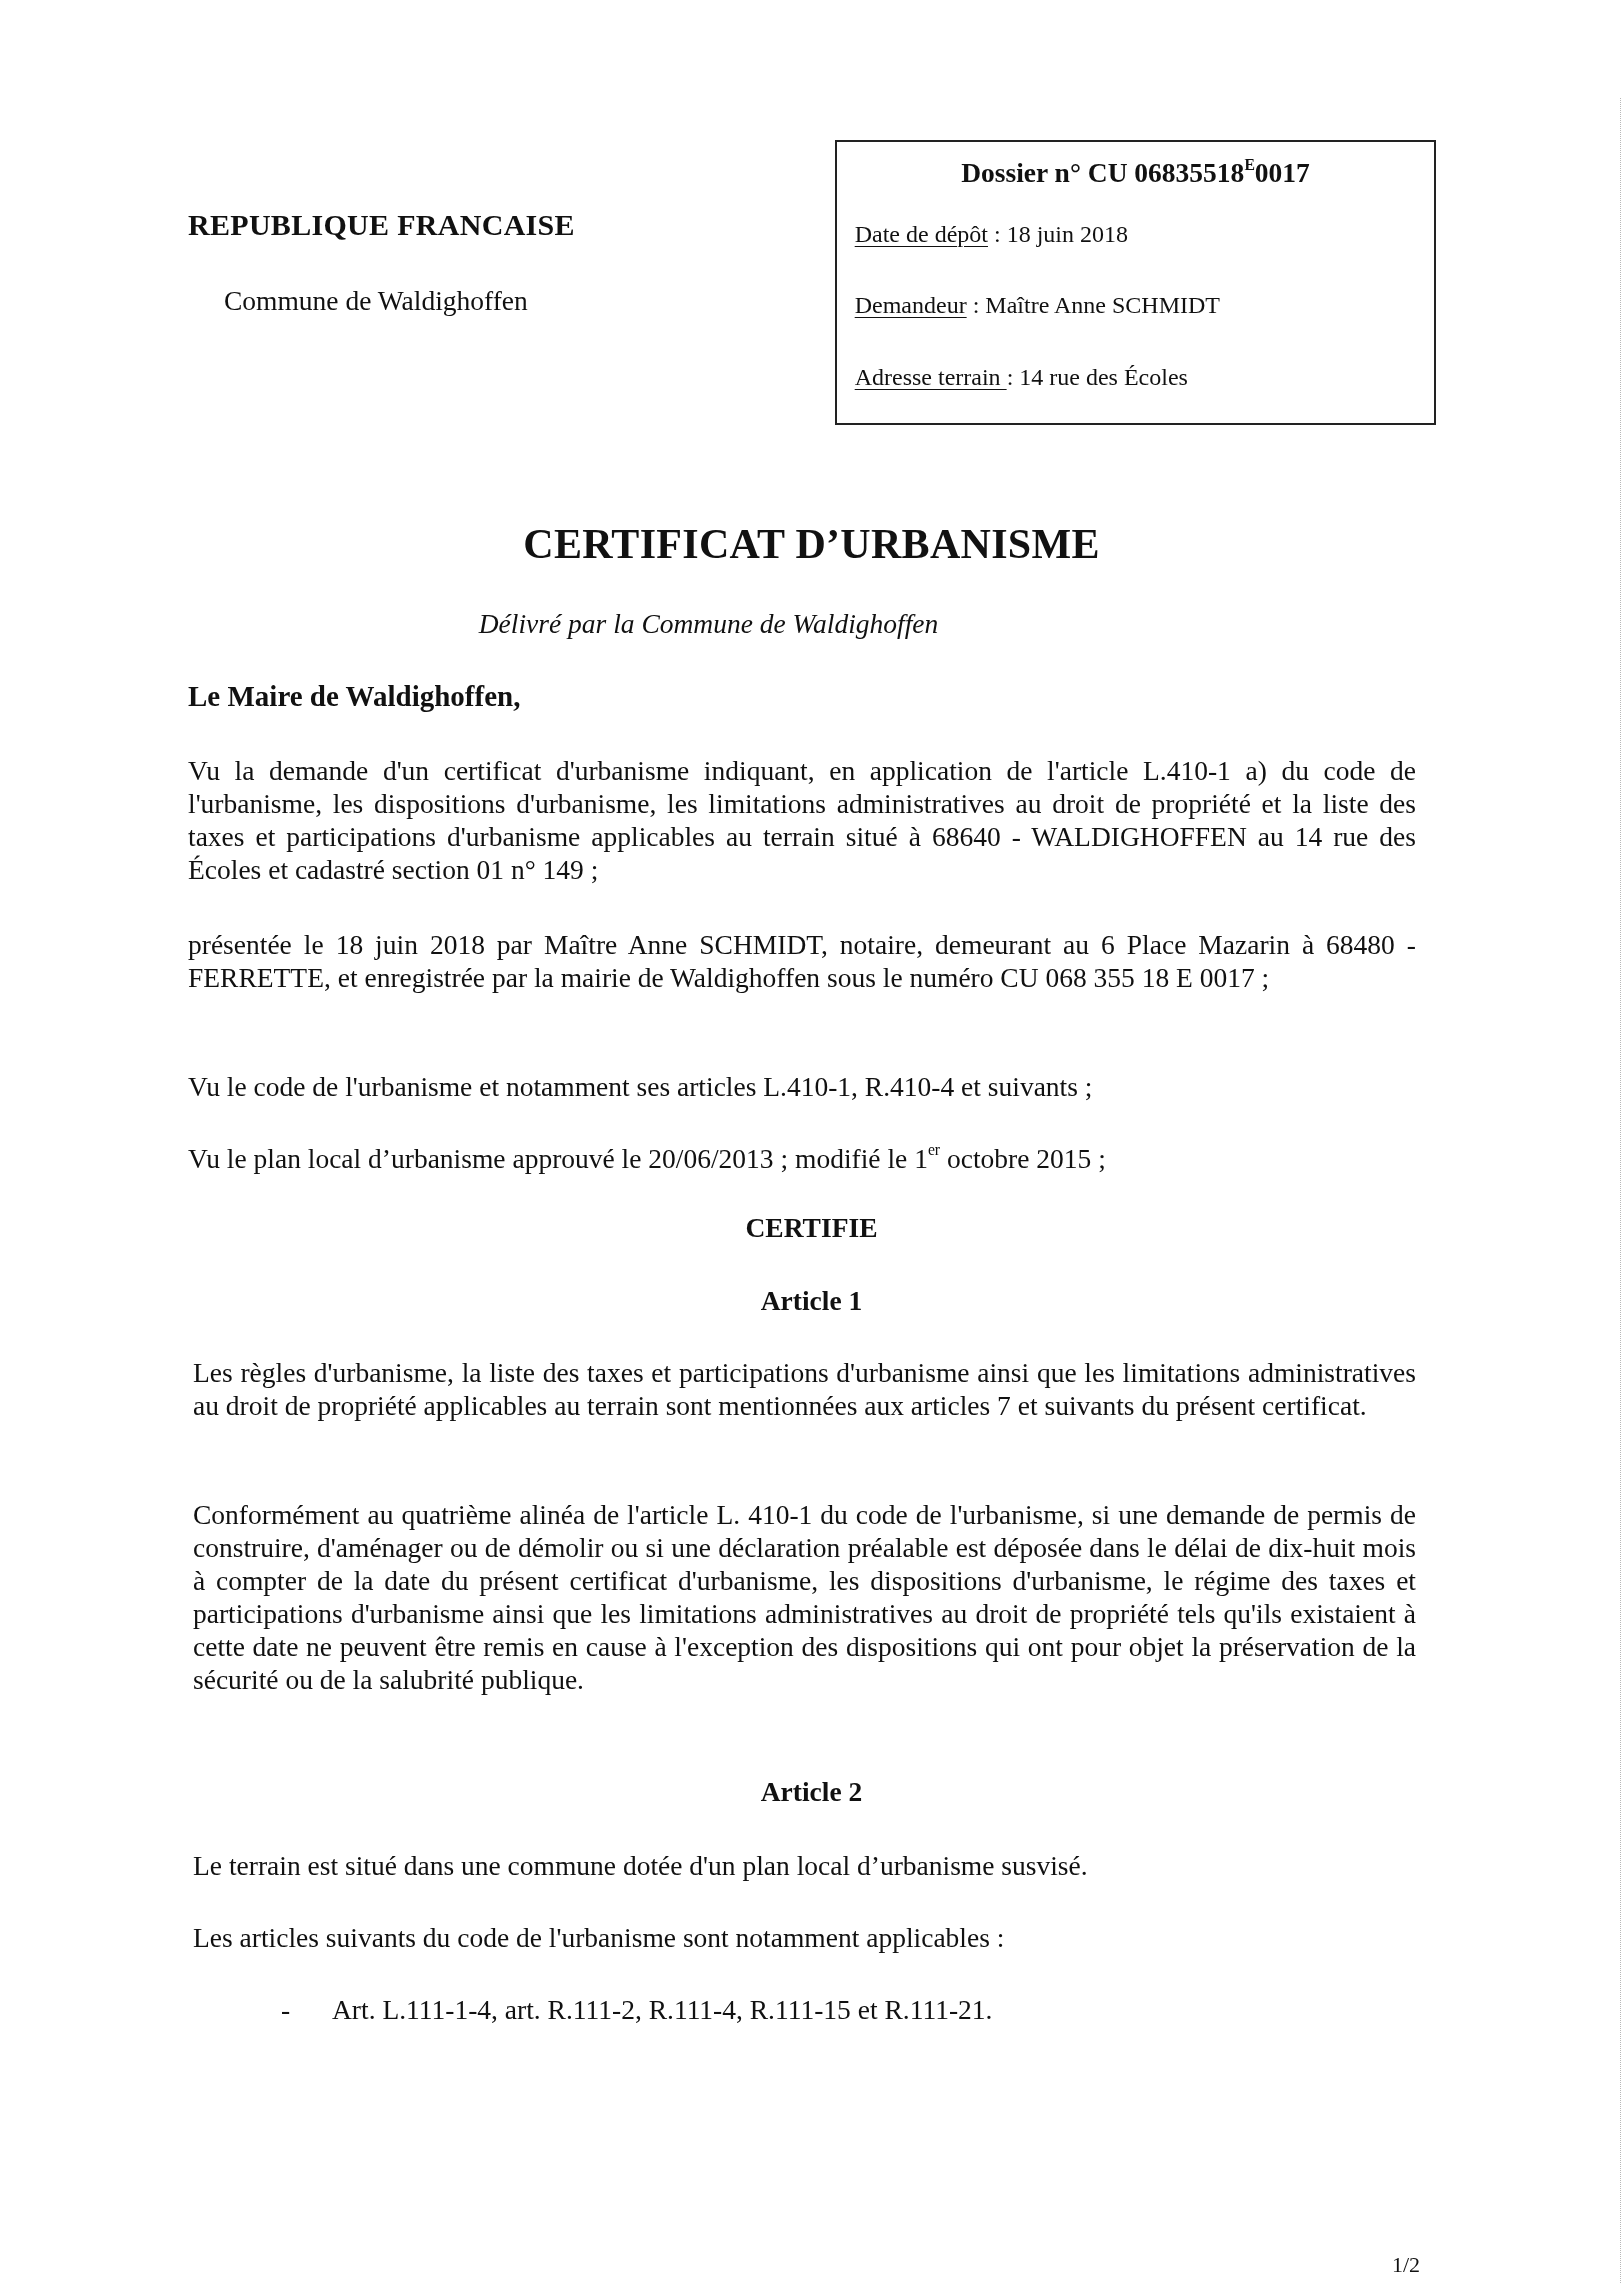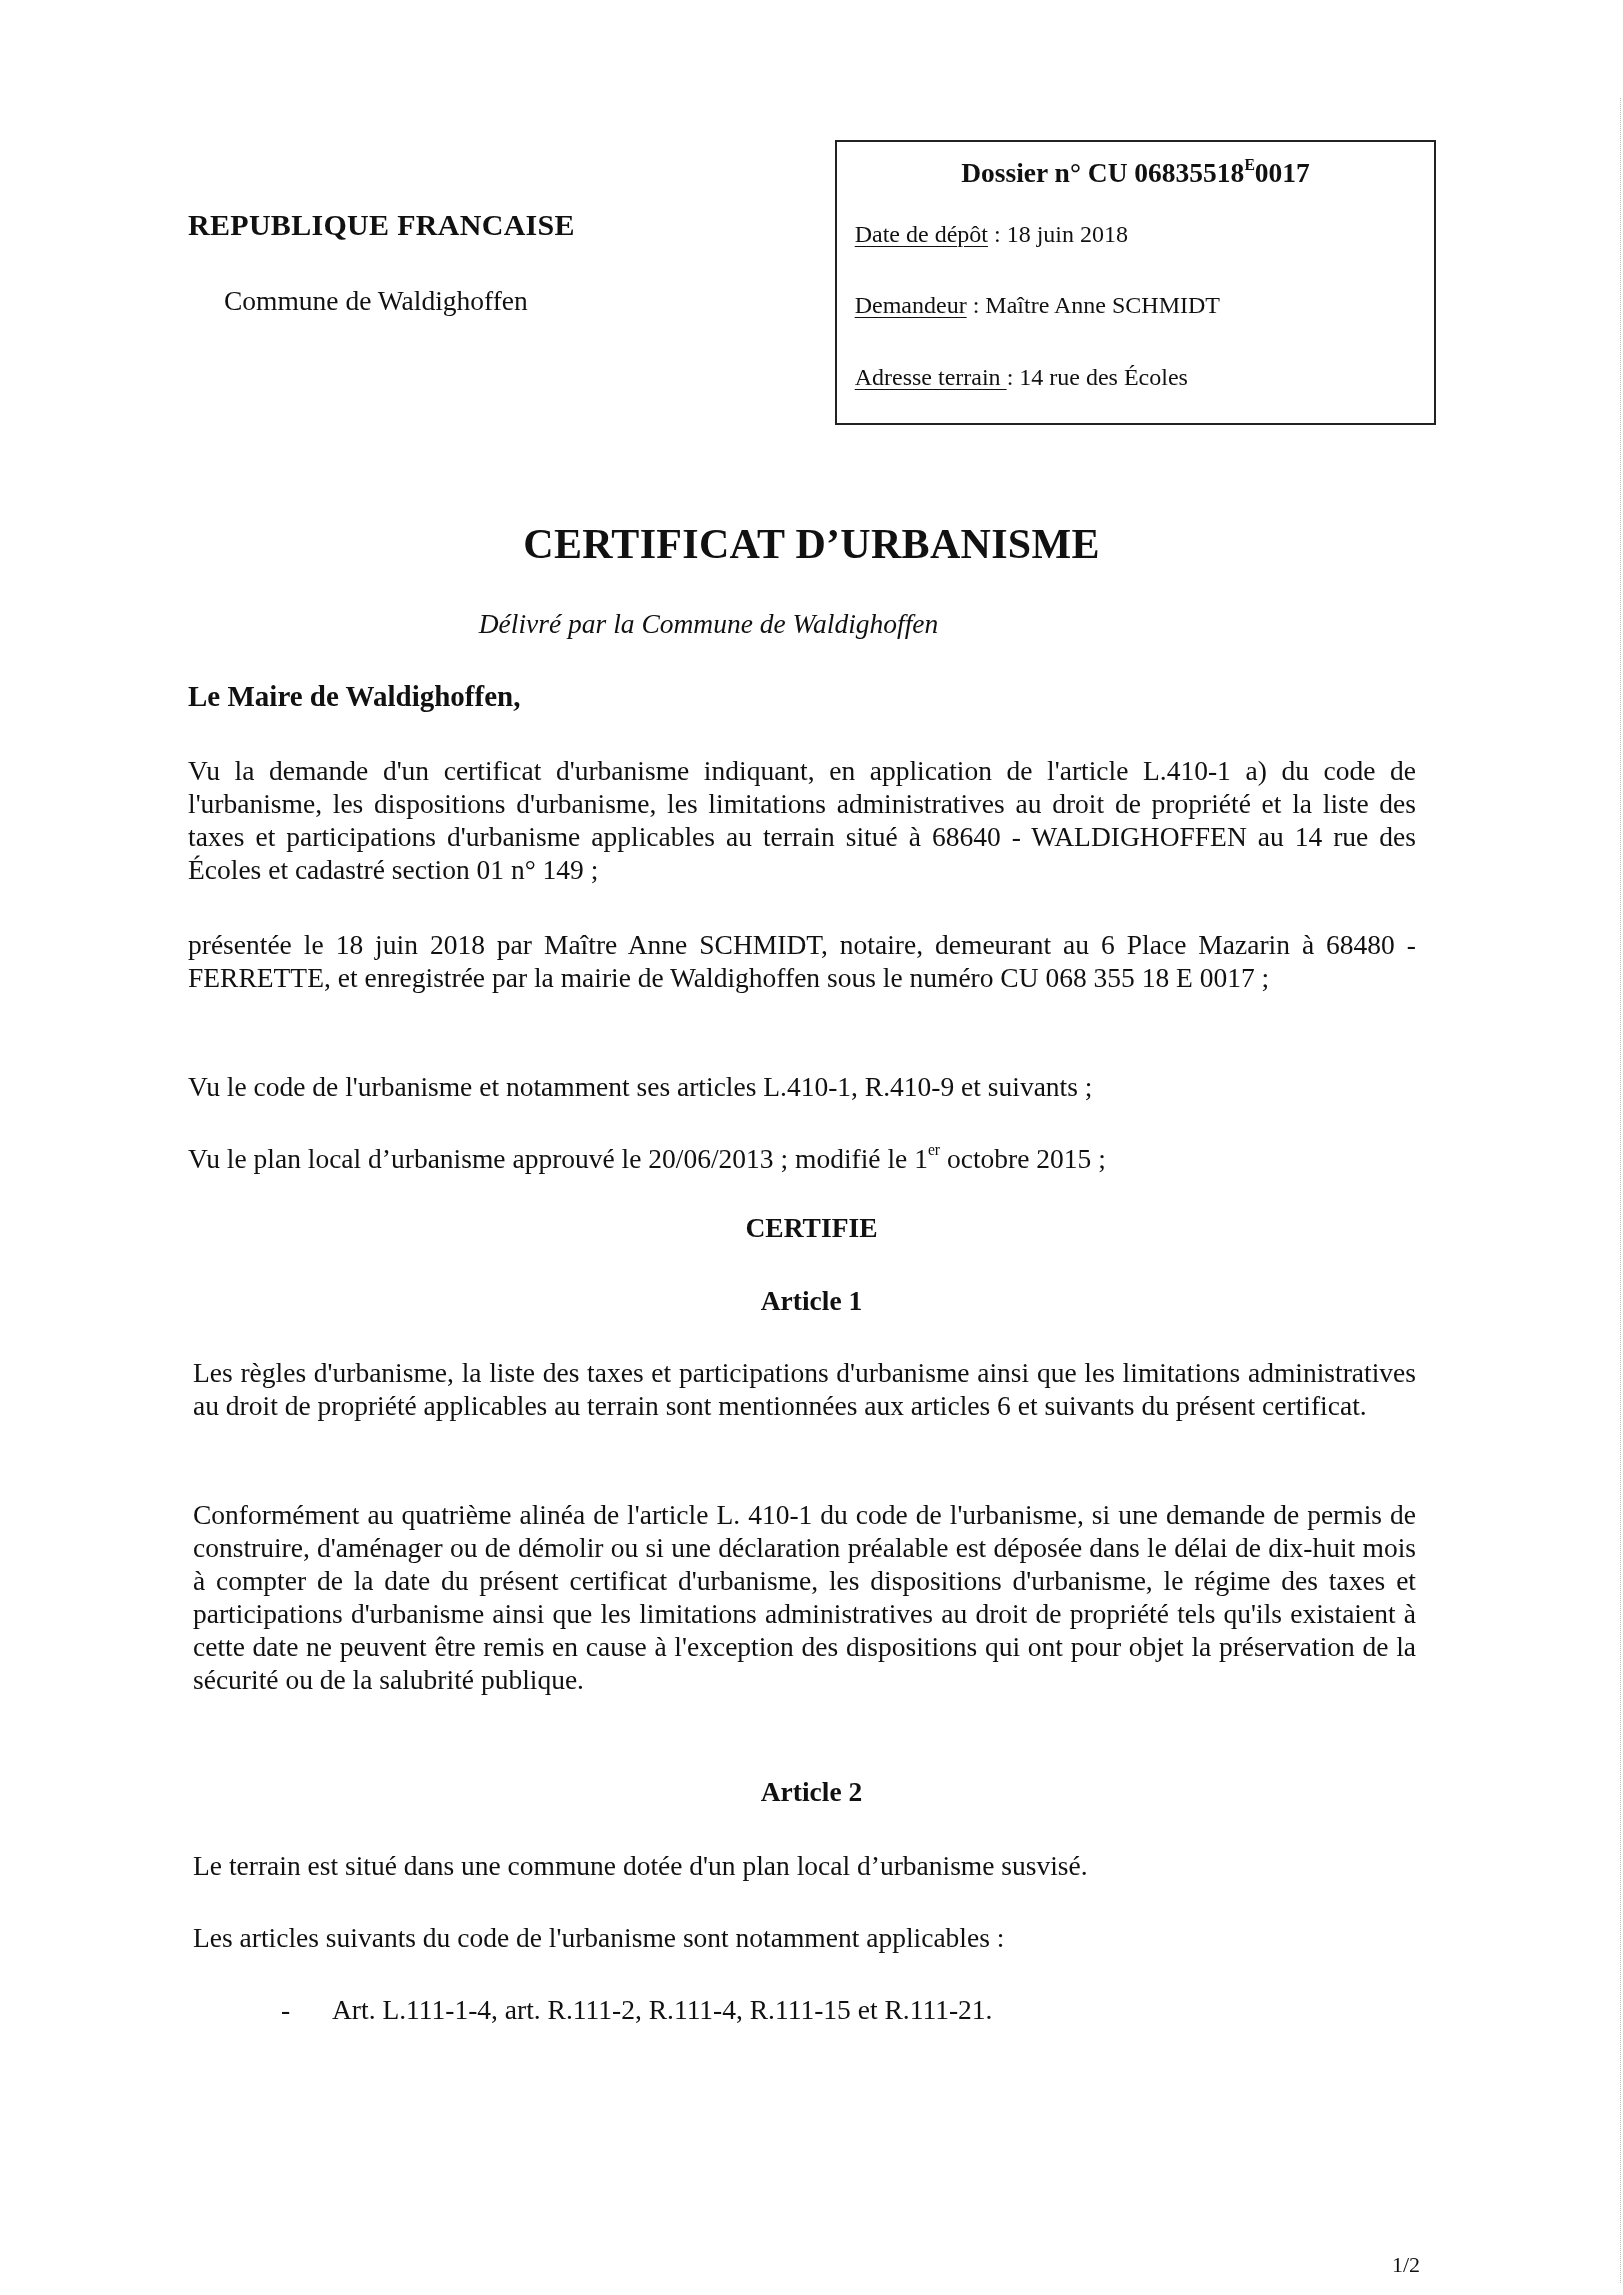--- a/index.html
+++ b/index.html
@@ -76,26 +76,26 @@
   <div class="box-line bl2"><span class="lbl">Demandeur</span><span> : Maître Anne SCHMIDT</span></div>
   <div class="box-line bl3"><span class="lbl">Adresse terrain </span><span>: 14 rue des Écoles</span></div>
 </div>
 
 <div class="title">CERTIFICAT D’URBANISME</div>
 <div class="subtitle">Délivré par la Commune de Waldighoffen</div>
 <div class="maire">Le Maire de Waldighoffen,</div>
 
 <div class="para p1">Vu la demande d'un certificat d'urbanisme indiquant, en application de l'article L.410-1 a) du code de l'urbanisme, les dispositions d'urbanisme, les limitations administratives au droit de propriété et la liste des taxes et participations d'urbanisme applicables au terrain situé à 68640 - WALDIGHOFFEN au 14 rue des Écoles et cadastré section 01 n° 149 ;</div>
 <div class="para p2">présentée le 18 juin 2018 par Maître Anne SCHMIDT, notaire, demeurant au 6 Place Mazarin à 68480 - FERRETTE, et enregistrée par la mairie de Waldighoffen sous le numéro CU 068 355 18 E 0017 ;</div>
-<div class="para p3">Vu le code de l'urbanisme et notamment ses articles L.410-1, R.410-9 et suivants ;</div>
+<div class="para p3">Vu le code de l'urbanisme et notamment ses articles L.410-1, R.410-4 et suivants ;</div>
 <div class="para p4"><span>Vu le plan local d’urbanisme approuvé le 20/06/2013 ; modifié le 1</span><sup>er</sup><span> octobre 2015 ;</span></div>
 
 <div class="center-head certifie">CERTIFIE</div>
 <div class="center-head art1">Article 1</div>
-<div class="para p5">Les règles d'urbanisme, la liste des taxes et participations d'urbanisme ainsi que les limitations administratives au droit de propriété applicables au terrain sont mentionnées aux articles 6 et suivants du présent certificat.</div>
+<div class="para p5">Les règles d'urbanisme, la liste des taxes et participations d'urbanisme ainsi que les limitations administratives au droit de propriété applicables au terrain sont mentionnées aux articles 7 et suivants du présent certificat.</div>
 <div class="para p6">Conformément au quatrième alinéa de l'article L. 410-1 du code de l'urbanisme, si une demande de permis de construire, d'aménager ou de démolir ou si une déclaration préalable est déposée dans le délai de dix-huit mois à compter de la date du présent certificat d'urbanisme, les dispositions d'urbanisme, le régime des taxes et participations d'urbanisme ainsi que les limitations administratives au droit de propriété tels qu'ils existaient à cette date ne peuvent être remis en cause à l'exception des dispositions qui ont pour objet la préservation de la sécurité ou de la salubrité publique.</div>
 
 <div class="center-head art2">Article 2</div>
 <div class="para p7">Le terrain est situé dans une commune dotée d'un plan local d’urbanisme susvisé.</div>
 <div class="para p8">Les articles suivants du code de l'urbanisme sont notamment applicables :</div>
 <div class="bullet-item"><span class="dash">-</span><span>Art. L.111-1-4, art. R.111-2, R.111-4, R.111-15 et R.111-21.</span></div>
 
 <div class="page-num">1/2</div>
 
 

